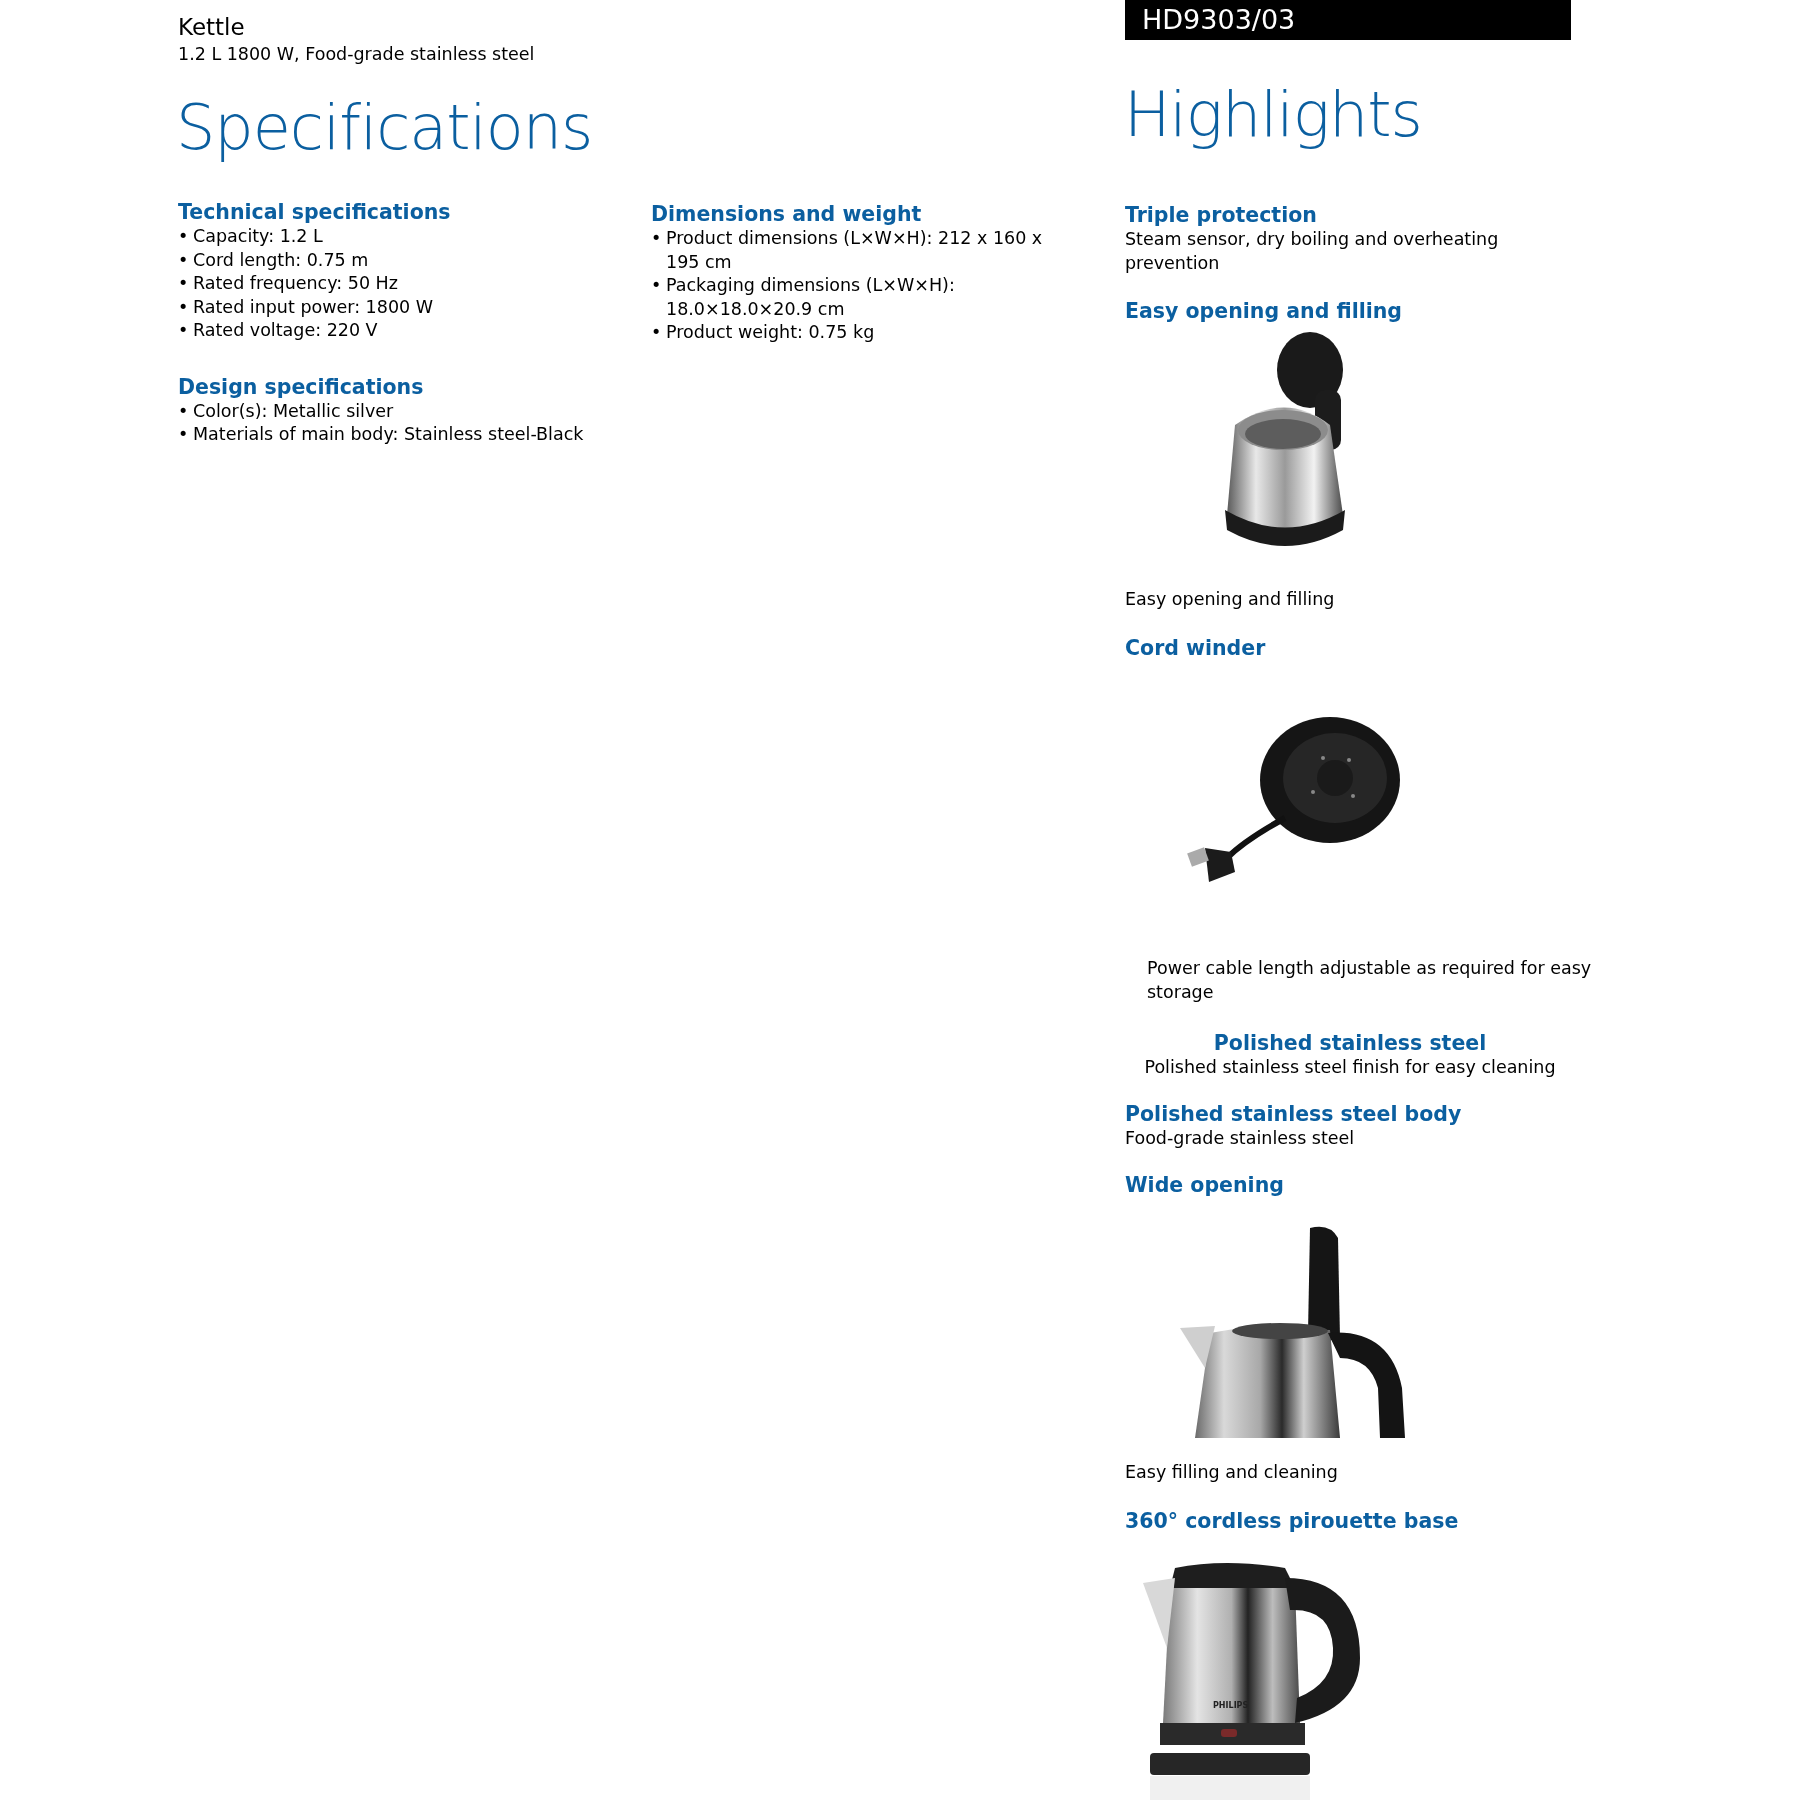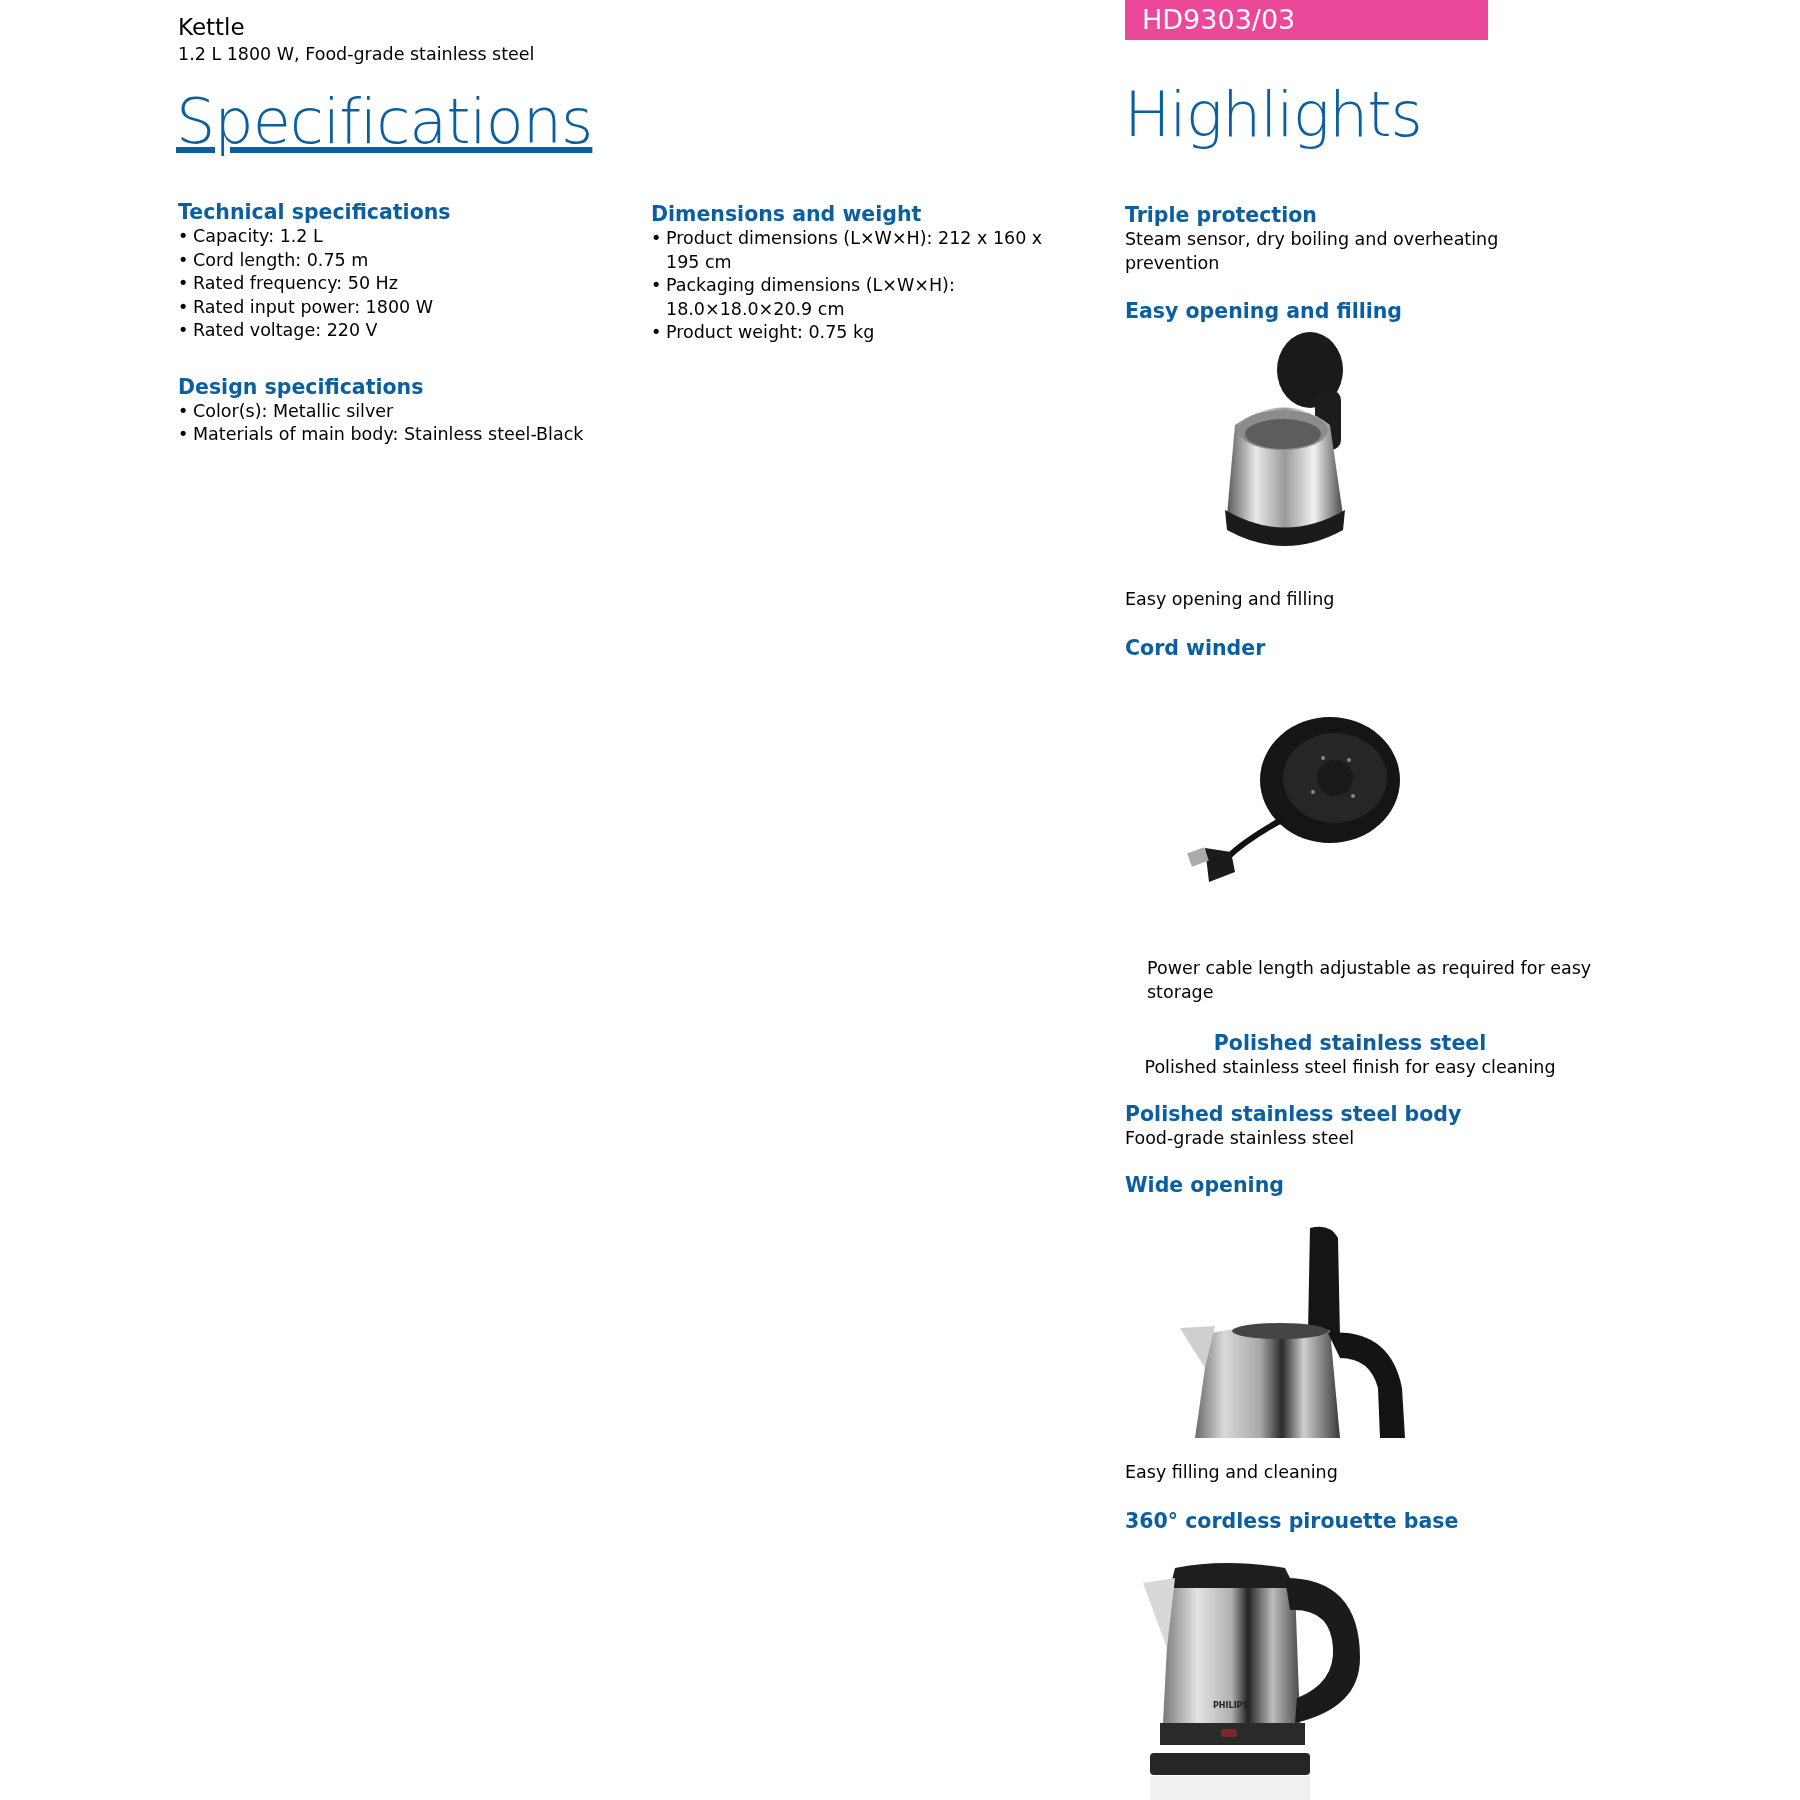--- a/index.html
+++ b/index.html
@@ -2,23 +2,23 @@
 <html><head>
 <meta charset="utf-8">
 <style>
   html, body { margin:0; padding:0; background:#ffffff; }
   body { width:1800px; height:1800px; position:relative; overflow:hidden;
          font-family:"DejaVu Sans", sans-serif; color:#000; }
   .abs { position:absolute; }
   .product-name { left:178px; top:13px; font-size:23px; line-height:28px; }
   .product-sub { left:178px; top:43px; font-size:17.5px; line-height:22px; }
   .big-title { font-size:62px; line-height:70px; color:#0b5fa0; font-weight:300; letter-spacing:-1px; }
-  .spec-title { left:176px; top:87px;text-decoration:underline; }
+  .spec-title { left:176px; top:93px; }
   .hl-title { left:1124px; top:80px; }
-  .model-bar { left:1125px; top:0; width:363px; height:40px; background:#ec4899; }
+  .model-bar { left:1125px; top:0; width:446px; height:40px; background:#000000; }
   .model-text { position:absolute; left:17px; top:4px; color:#fff; font-size:27px; line-height:32px; }
   .sec-head { color:#0b5fa0; font-weight:bold; font-size:20.5px; line-height:26px; }
   ul.bullets { list-style:none; margin:0; padding:0; }
   ul.bullets li { position:relative; padding-left:15px; font-size:17.5px; line-height:23.5px; }
   ul.bullets li::before { content:"\2022"; position:absolute; left:0; top:0; }
   .col { position:absolute; }
   .col-tech { left:178px; top:199px; width:440px; }
   .col-dim { left:651px; top:201px; width:410px; }
   .hl-desc { font-size:17.5px; line-height:23.5px; }
   .blk { position:absolute; left:1125px; width:450px; }

